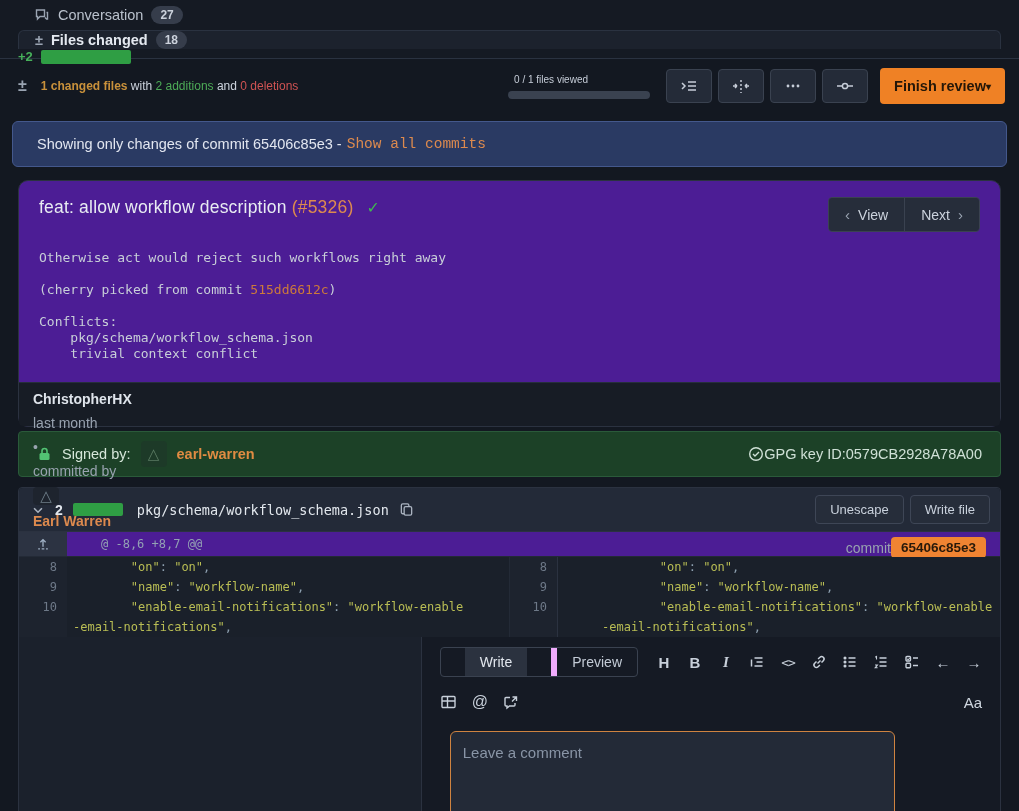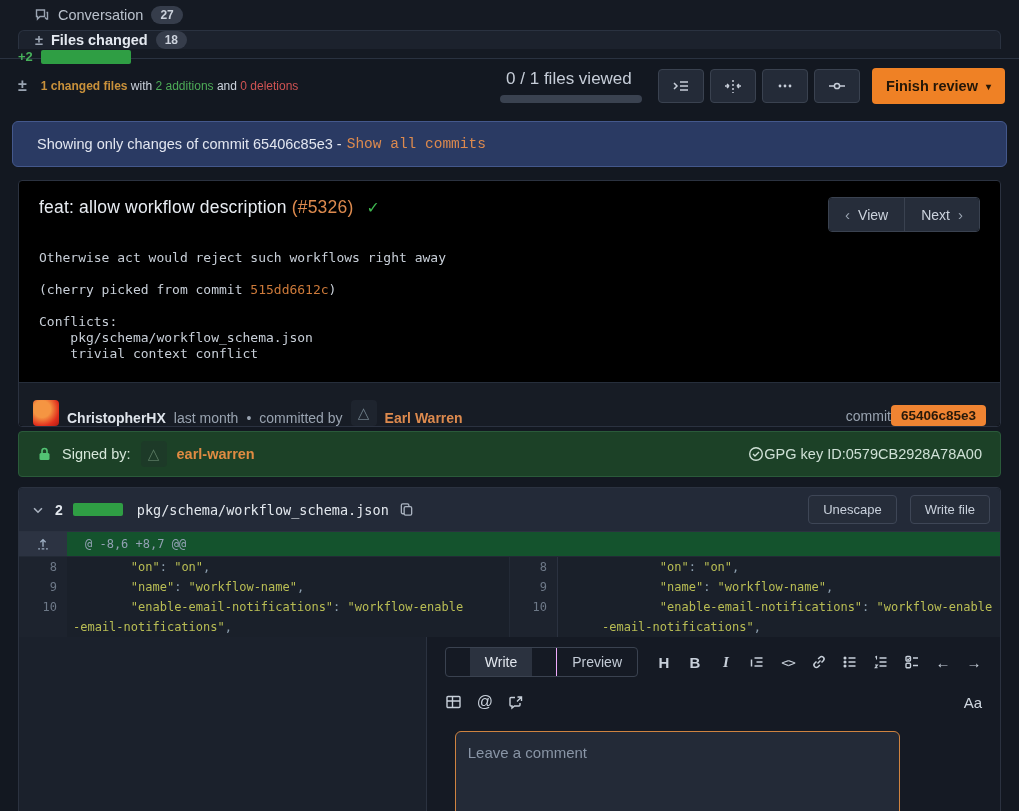--- a/index.html
+++ b/index.html
@@ -20,44 +20,44 @@
 
   
   .statsrow { height:54px; display:flex; align-items:center; padding:0 14px 0 18px; gap:6px; }
   .statsrow .pm { color:#9aa4b2; font-size:16px; font-weight:bold; margin-right:8px; }
   .stats-text { font-size:12px; }
   .stats-text .orange { color:#c9913b; font-weight:bold; }
   .stats-text .green { color:#4dab57; }
   .stats-text .red { color:#cf5353; }
   .stats-right { margin-left:auto; display:flex; align-items:center; gap:6px; }
   .viewed { display:flex; flex-direction:column; align-items:flex-start; margin-right:10px; }
-  .viewed .vtext { font-size:17px; color:#c6cdd8; padding-left:6px; }
+  .viewed .vtext { font-size:10px; color:#c6cdd8; padding-left:6px; }
   .viewed .vbar { width:142px; height:8px; background:#3a4250; border-radius:4px; margin-top:6px; }
   .ibtn { width:46px; height:34px; background:#242b38; border:1px solid #3a4250; border-radius:4px; color:#c6cdd8; display:flex; align-items:center; justify-content:center; cursor:pointer; }
-  .finish { height:36px; margin-left:6px; background:#ef8125; color:#241708; border:none; border-radius:4px; font-weight:bold; font-size:14.5px; padding:0 14px; display:flex; align-items:center; gap:8px; cursor:pointer; font-family:inherit; }
+  .finish { height:36px; margin-left:6px; background:#ef8125; color:#241708; border:none; border-radius:4px; font-weight:bold; font-size:14.5px; padding:0 14px; display:flex; align-items:center; cursor:pointer; font-family:inherit; }
   .finish .caret { font-size:10px; }
 
   
   .banner { margin:8px 12px 13px; height:46px; background:#2a3a63; border:1px solid #44588c; border-radius:6px; display:flex; align-items:center; padding:0 24px; font-size:14.5px; color:#e2e6f0; gap:5px; }
   .banner a { color:#dd8a4e; text-decoration:none; cursor:pointer;font-family:Liberation Mono, monospace; }
 
   
-  .commitbox { margin:0 18px; background:#000000; border:1px solid #2b3240; border-radius:4px; position:relative; }
+  .commitbox { margin:0 18px; background:#4c1d95; border:1px solid #2b3240; border-radius:10px; position:relative; }
   .commit-head { padding:16px 20px 0; display:flex; align-items:flex-start; }
   .commit-title { font-size:17.5px; font-weight:500; color:#e8ecf2; letter-spacing:.2px; }
   .commit-title .ref { color:#dd8a4e; cursor:pointer; }
   .commit-title .ok { color:#3fb950; margin-left:8px; font-size:16px; }
   .prevnext { margin-left:auto; display:flex; border:1px solid #3a4250; border-radius:4px; overflow:hidden; }
   .pnbtn { background:#262d3a; color:#ccd3dd; font-size:14px; padding:8px 16px; display:flex; gap:8px; align-items:center; cursor:pointer; border:none; font-family:inherit; }
   .pnbtn + .pnbtn { border-left:1px solid #3a4250; }
   .pnbtn .chev { color:#9aa4b2; font-size:15px; }
   .commit-message { padding:18px 20px 20px; font-family:"DejaVu Sans Mono", monospace; font-size:13px; line-height:16px; color:#c8cfd8; white-space:pre; }
   .commit-message .mlink { color:#cd7a3a; cursor:pointer; }
   .commit-message div { min-height:16px; }
-  .commit-foot { border-top:1px solid #262e3b; background:#171c25; height:44px; display:flex; align-items:flex-end; padding:0 14px 0 14px; gap:8px; font-size:14px; border-radius:0 0 4px 4px; }
+  .commit-foot { border-top:1px solid #262e3b; background:#171c25; height:44px; display:flex; align-items:flex-start; padding:0 14px 0 14px; gap:8px; font-size:14px; border-radius:0 0 4px 4px;flex-direction:column; }
   .avatar1 { width:26px; height:26px; border-radius:4px; background:radial-gradient(circle at 35% 35%, #f59542 0 35%, #e1301e 70%, #b01a12 100%); cursor:pointer; }
   .avatar2 { width:26px; height:26px; border-radius:4px; background:#1e242e; color:#6f7f8a; display:flex; align-items:center; justify-content:center; font-size:15px; cursor:pointer; }
   .commit-foot .author { font-weight:bold; color:#dfe4eb; cursor:pointer; }
   .commit-foot .muted { color:#99a3b0; }
   .commit-foot .committer { font-weight:bold; color:#dd8a4e; cursor:pointer; }
   .commit-foot .right { margin-left:auto; display:flex; align-items:center; }
   .sha-badge { background:#f08432; color:#27190a; font-weight:bold; border-radius:4px; padding:3px 10px; font-size:13.5px; cursor:pointer; }
 
   
   .signedbar { margin:4px 18px 0; height:46px; background:#1c4127; border:1px solid #2a5a3a; border-radius:4px; display:flex; align-items:center; padding:0 18px; gap:10px; font-size:14.5px; color:#d6e6da; }
@@ -66,26 +66,26 @@
   .signedbar .right { margin-left:auto; display:flex; align-items:center; color:#cfe0d6; }
 
   
   .diffbox { margin:10px 18px 0; border:1px solid #2b3240; border-radius:4px 4px 0 0; background:#1a202a; height:333px; overflow:hidden; }
   .file-head { height:44px; background:#232a38; display:flex; align-items:center; padding:0 10px 0 12px; gap:10px; border-bottom:1px solid #2b3240; border-radius:4px 4px 0 0; }
   .file-head .fchev { color:#aab3c0; cursor:pointer; }
   .file-head .fstat { font-weight:bold; color:#e3e8ee; font-size:14px; }
   .file-head .fbar { width:50px; height:13px; background:#2f9e44; border-radius:2px; }
   .file-head .fname { font-family:"DejaVu Sans Mono", monospace; font-size:13.5px; color:#e2e7ed; margin-left:4px; }
   .file-head .copyi { color:#aab3c0; cursor:pointer; }
-  .file-head .right { margin-left:auto; display:flex; gap:13px; }
+  .file-head .right { margin-left:auto; display:flex; gap:6px; }
   .fhbtn { background:#262d3a; border:1px solid #3e4656; color:#c9d1dc; font-size:13px; border-radius:4px; padding:6px 14px; cursor:pointer; font-family:inherit; }
 
   .hunkrow { display:grid; grid-template-columns:48px 1fr; height:25px; border-bottom:1px solid #232a36; }
   .hunk-gut { background:#2c3342; display:flex; align-items:center; justify-content:center; color:#9fb0c4; cursor:pointer; }
-  .hunk-code { background:#14532d; color:#93a1b4; font-family:"DejaVu Sans Mono", monospace; font-size:12px; display:flex; align-items:center; padding-left:18px; }
+  .hunk-code { background:#4c1d95; color:#93a1b4; font-family:"DejaVu Sans Mono", monospace; font-size:12px; display:flex; align-items:center; padding-left:34px; }
 
   .drow { display:grid; grid-template-columns:48px 442px 48px 443px; }
   .gcell { background:#1d232e; color:#6e7988; font-family:"DejaVu Sans Mono", monospace; font-size:12px; line-height:20px; text-align:right; padding-right:10px; cursor:pointer; }
   .ccell { background:#1a202a; font-family:"DejaVu Sans Mono", monospace; font-size:12px; line-height:20px; color:#93a3b3; }
   .ccell .in { display:block; max-width:55ch; white-space:pre-wrap; word-break:break-all; }
   .ccell.lft { padding-left:6px; }
   .ccell.rgt { padding-left:44px; position:relative; border-left:1px solid #2b3240; }
   .gcell.rg { border-left:1px solid #232a36; }
   .str { color:#b9bd54; }
   .pun { color:#8ea0b0; }
@@ -98,21 +98,21 @@
 
   
   .below { display:flex; height:230px; }
   .below .leftpane { width:490px; background:#1b212c; }
   .below .rightpane { flex:1; background:#151a24; border-left:1px solid #2b3240; padding:10px 18px 0; }
 
   .ed-row1 { display:flex; align-items:center; gap:18px; }
   .seg { display:flex; border:1px solid #3a4250; border-radius:4px; overflow:hidden; }
   .segbtn { padding:6px 15px; font-size:14px; color:#c3cbd6; background:transparent; border:none; cursor:pointer; font-family:inherit;margin-left:24px; }
   .segbtn.active { background:#2b323f; color:#e2e7ee; }
-  .segbtn + .segbtn { border-left:1px solid #f0abfc; }
+  .segbtn + .segbtn { border-left:6px solid #f0abfc; }
   .edicons { display:flex; align-items:center; gap:15px; color:#c8d0da; }
   .edico { cursor:pointer; display:flex; align-items:center; justify-content:center; min-width:16px; height:18px; font-size:15px; }
   .edico.b { font-weight:bold; }
   .edico.i { font-style:italic; font-family:"Liberation Serif", serif; font-weight:bold; }
   .edico.code { font-family:"DejaVu Sans Mono", monospace; font-size:13px; letter-spacing:-1px; }
   .ed-row2 { display:flex; align-items:center; gap:15px; margin-top:16px; color:#c8d0da; }
   .ed-row2 .grow { flex:1; }
   .ed-aa { font-size:15px; color:#cfd6df; cursor:pointer; }
   .cbox { margin:20px 0 0 10px; width:445px; height:140px; background:#232a37; border:1px solid #cf8340; border-radius:6px; color:#d7dde6; font-family:"Liberation Sans", sans-serif; font-size:15px; padding:12px; resize:none; outline:none; }
   .cbox::placeholder { color:#8995a6; }

